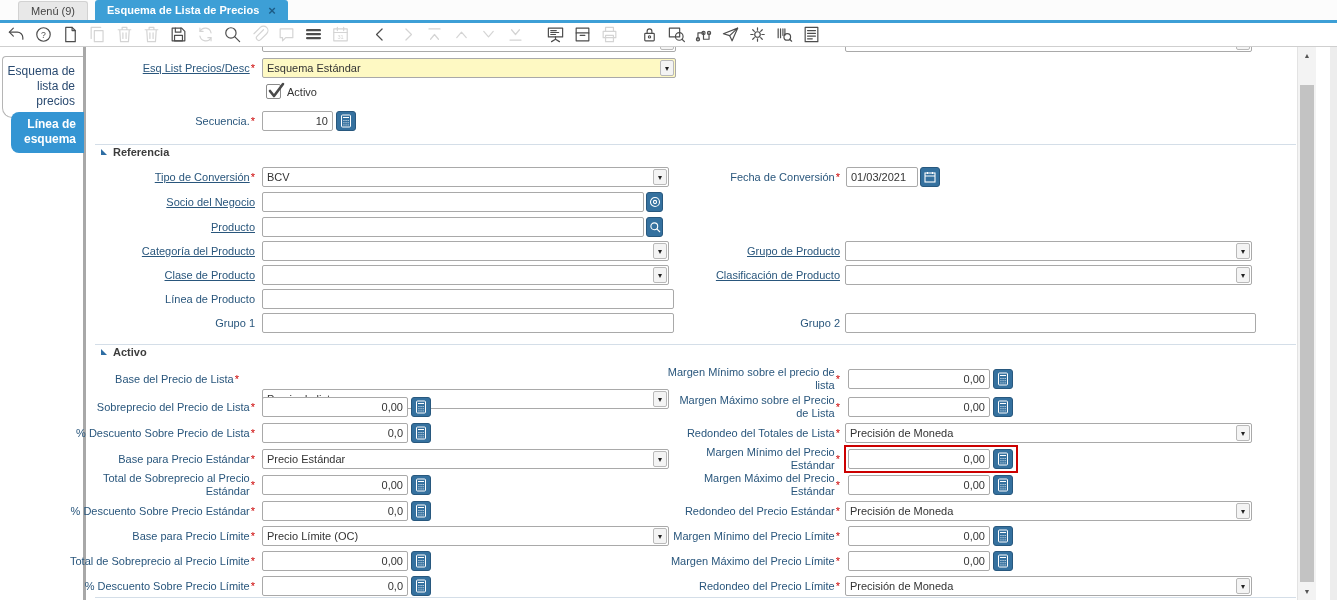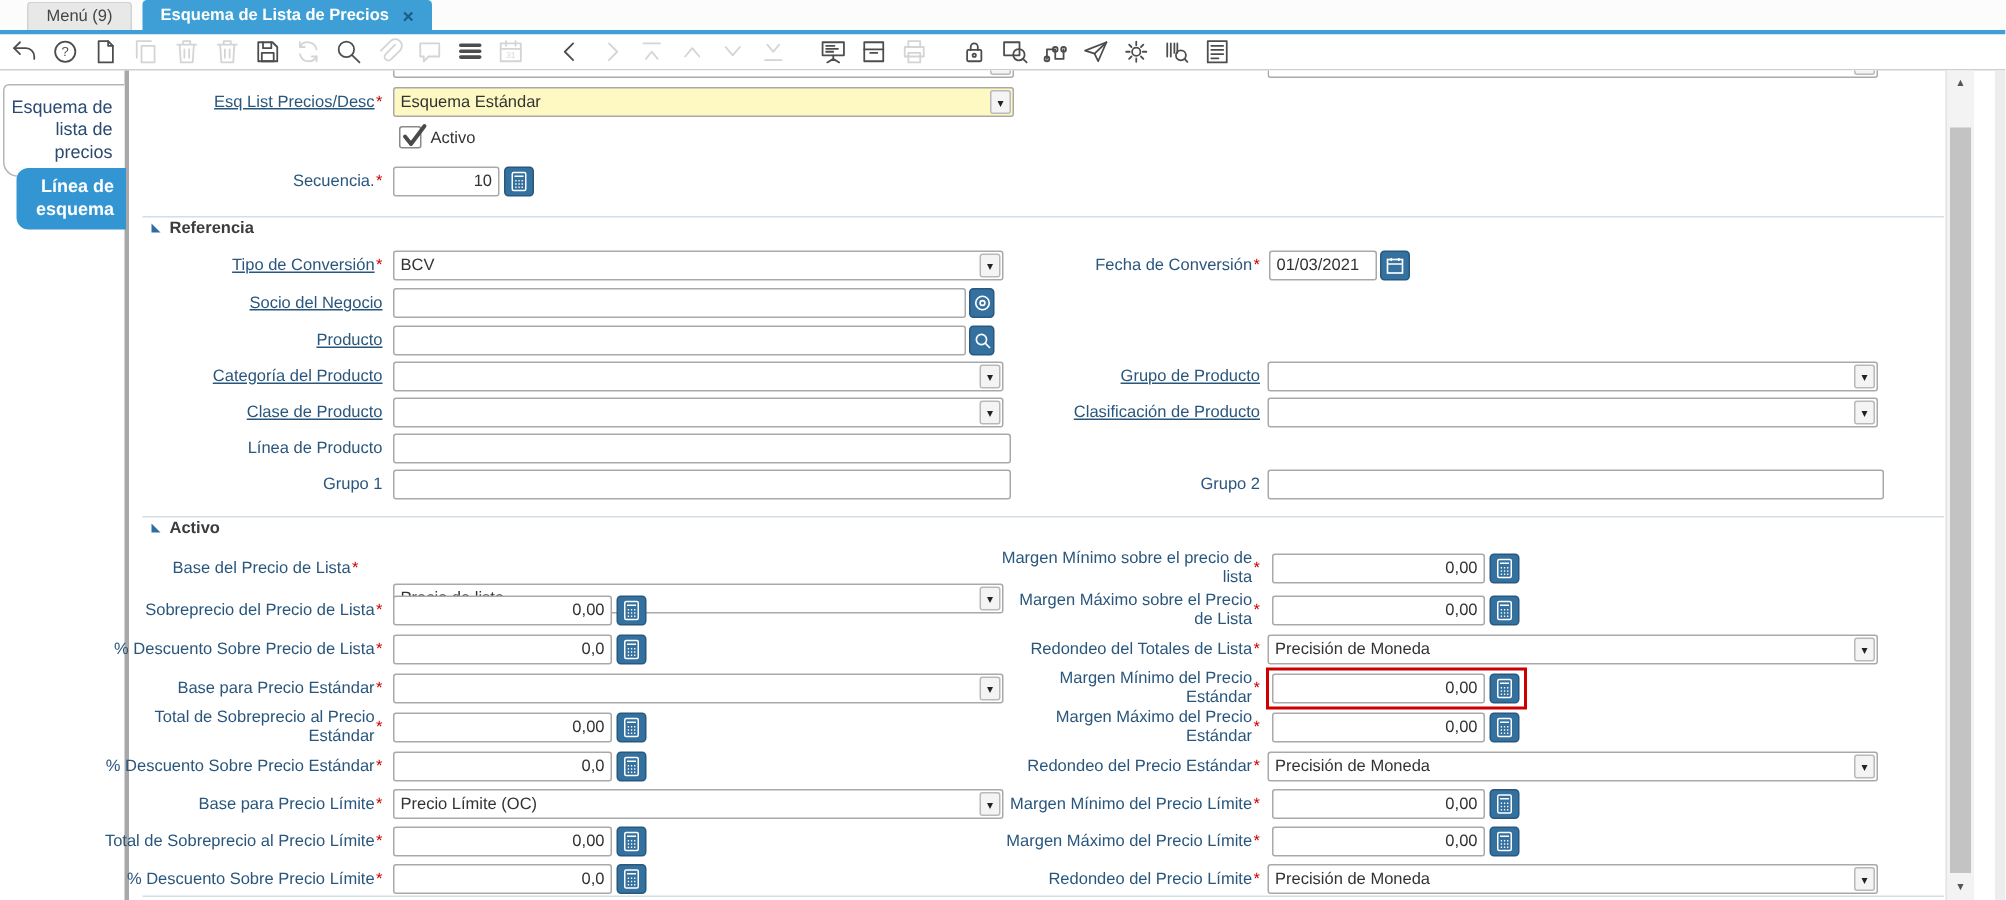--- a/index.html
+++ b/index.html
@@ -451,20 +451,21 @@
     </div>
     <div class="inp" style="left: 845px; top: 423px; width: 407px;">
       <span class="val" style="margin-right: 14px;">Precisión de Moneda</span>
       <span class="combo-arrow">▾</span>
     </div>
     <div class="lbl" style="left: 60px; top: 449px; width: 195px;">
       <span class="txt">Base para Precio Estándar</span>
       <span class="ast">*</span>
     </div>
     <div class="inp" style="left: 262px; top: 449px; width: 407px;">
+      <span class="val" style="margin-right: 14px;">Precio Estándar</span>
       <span class="combo-arrow">▾</span>
     </div>
     <div class="lbl" style="left: 665px; top: 449px; width: 175px;">
       <span class="txt">Margen Mínimo del Precio Estándar</span>
       <span class="ast">*</span>
     </div>
     <div class="inp num" style="left: 848px; top: 449px; width: 142px;">
       <span class="val">0,00</span>
     </div>
     <span class="bluebtn" style="left: 993px; top: 449px; width: 20px; height: 20px;">

